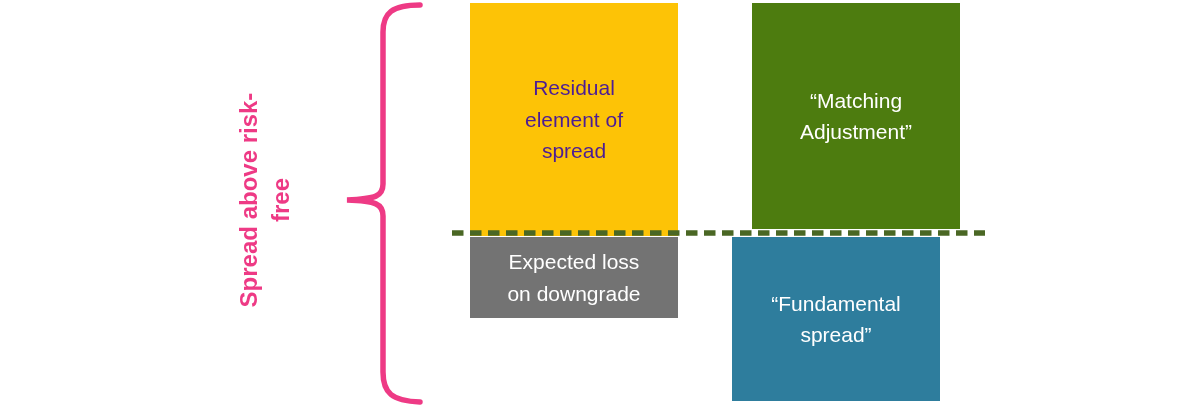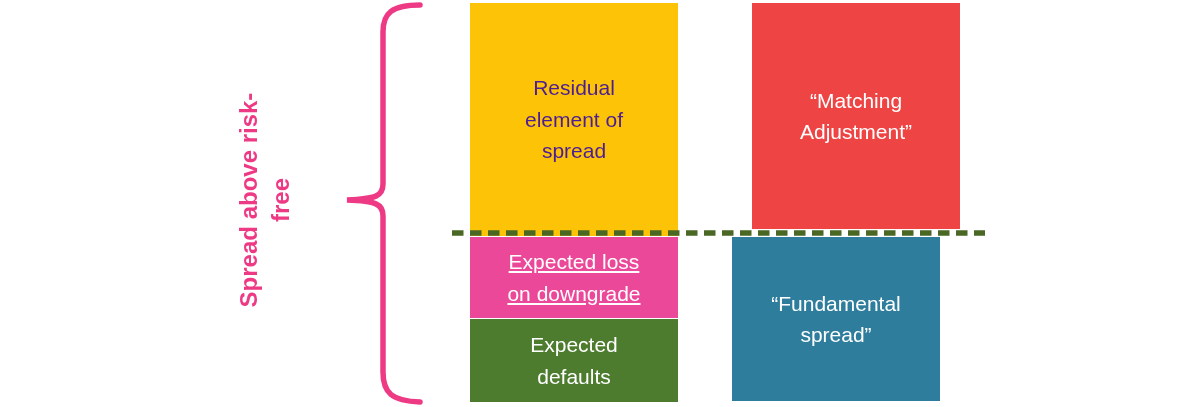--- a/index.html
+++ b/index.html
@@ -53,27 +53,25 @@
 
 <div class="canvas">
 
   <div class="brace-label" style="color: rgb(238, 58, 133);">Spread above risk-
 free</div>
 
   <div class="block" style="left: 470px; top: 3px; width: 208px; height: 233px; background-color: rgb(253, 195, 6); color: #4c1d95;">Residual
 element of
 spread</div>
 
-  <div class="block" style="left: 470px; top: 237px; width: 208px; height: 81px; background-color: #ec4899; color: rgb(255, 255, 255); text-decoration: underline;">Expected loss
+  <div class="block" style="left: 470px; top: 237px; width: 208px; height: 81px; background-color: #737373; color: rgb(255, 255, 255);">Expected loss
 on downgrade</div>
 
-  <div class="block" style="left: 470px; top: 319px; width: 208px; height: 83px; background-color: rgb(77, 124, 47); color: rgb(255, 255, 255);">Expected
-defaults</div>
 
-  <div class="block" style="left: 752px; top: 3px; width: 208px; height: 226px; background-color: #ef4444; color: rgb(255, 255, 255);">“Matching
+  <div class="block" style="left: 752px; top: 3px; width: 208px; height: 226px; background-color: #4d7c0f; color: rgb(255, 255, 255);">“Matching
 Adjustment”</div>
 
   <div class="block" style="left: 732px; top: 237px; width: 208px; height: 164px; background-color: rgb(46, 125, 157); color: rgb(255, 255, 255);">“Fundamental
 spread”</div>
 
   <svg class="overlay" width="1200" height="407" viewBox="0 0 1200 407">
     <path d="M 420 5
              C 392 5, 383 13, 383 32
              L 383 184
              C 383 196, 376 199, 347 200

